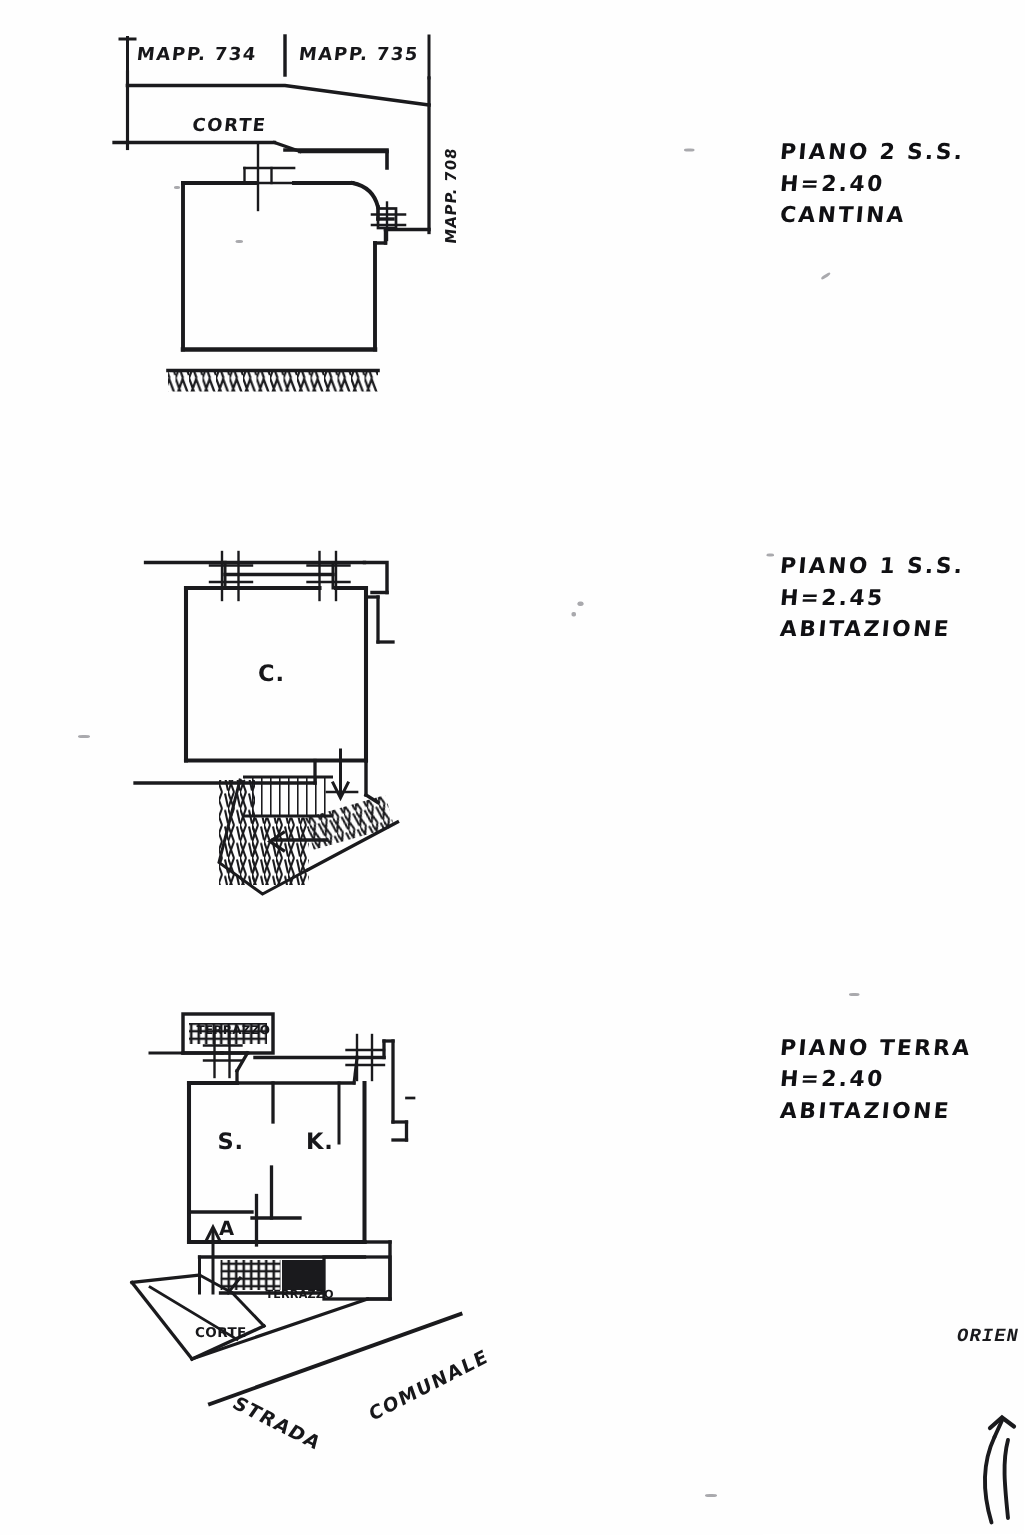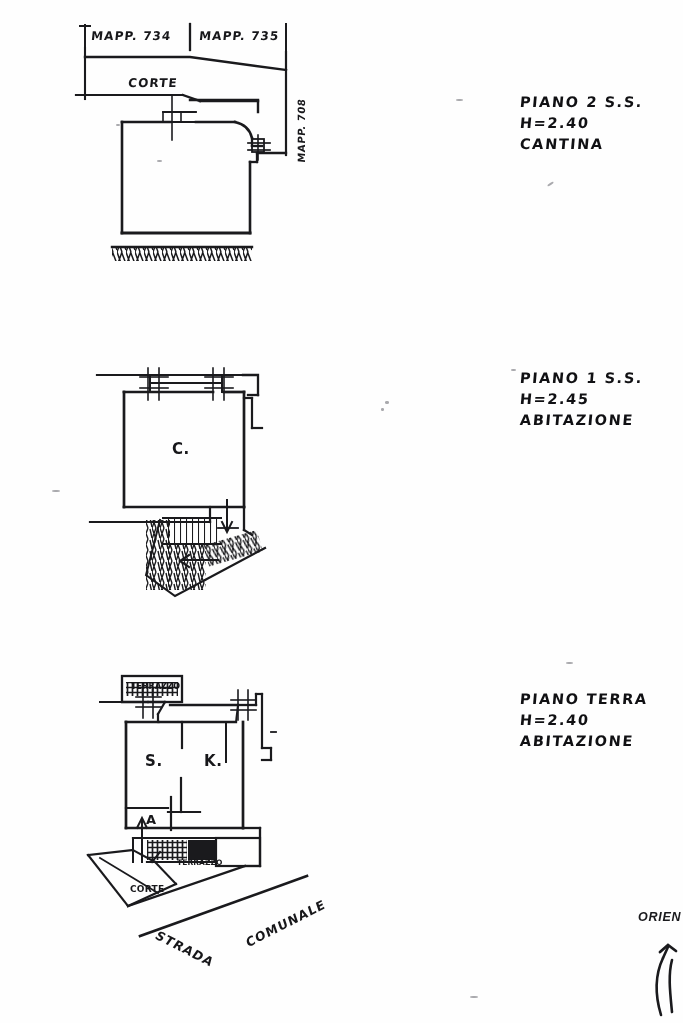--- a/index.html
+++ b/index.html
@@ -314,21 +314,21 @@
   </div>
 
   <div class="hand" style="left:222px; top:920px; font-size:12.5px; letter-spacing:.09em;">
     <span class="diag-com" style="display:inline-block;">COMUNALE</span>
   </div>
 
   <div class="blockLabel" style="left:520px; top:689px;">PIANO TERRA</div>
   <div class="blockLabel" style="left:520px; top:710px;">H=2.40</div>
   <div class="blockLabel" style="left:520px; top:731px;">ABITAZIONE</div>
 
-  <div class="orient" style="left:638px; top:910px;">ORIEN</div>
+  <div class="orient" style="left:638px; top:884px;font-family:Liberation Mono, monospace;">ORIEN</div>
 
   <div class="speck" style="left:456px; top:99px;  width:7px; height:2px;"></div>
   <div class="speck" style="left:547px; top:183px; width:7px; height:2px; transform:rotate(-35deg);"></div>
   <div class="speck" style="left:52px;  top:490px; width:8px; height:2px;"></div>
   <div class="speck" style="left:385px; top:401px; width:4px; height:3px;"></div>
   <div class="speck" style="left:381px; top:408px; width:3px; height:3px;"></div>
   <div class="speck" style="left:511px; top:369px; width:5px; height:2px;"></div>
   <div class="speck" style="left:566px; top:662px; width:7px; height:2px;"></div>
   <div class="speck" style="left:470px; top:996px; width:8px; height:2px;"></div>
   <div class="speck" style="left:157px; top:160px; width:5px; height:2px;"></div>

